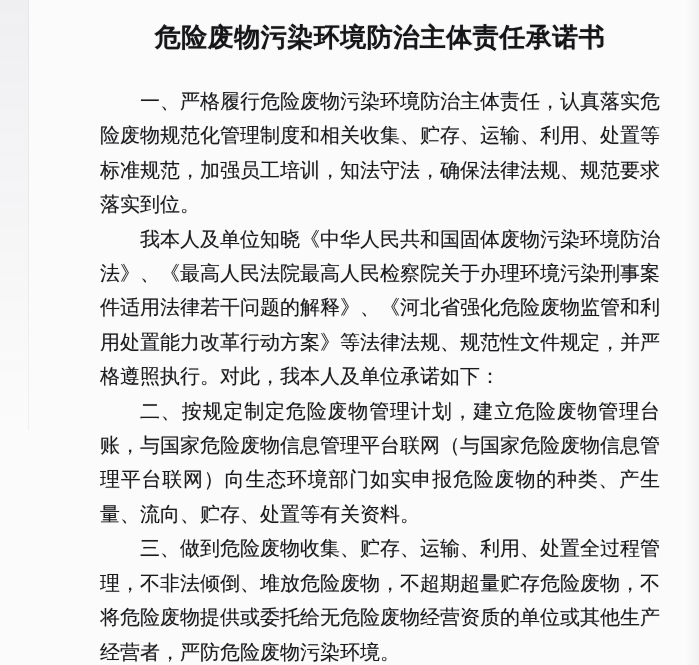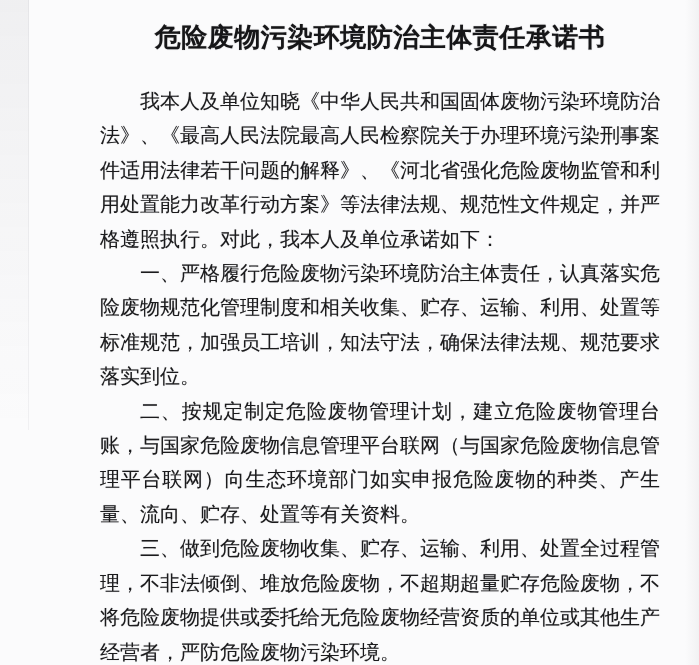--- a/index.html
+++ b/index.html
@@ -71,18 +71,18 @@
 </head>
 <body>
 
 <div class="page">
   <div class="edge-shade-left"></div>
   <div class="edge-shade-right"></div>
 
   <h1 class="doc-title">危险废物污染环境防治主体责任承诺书</h1>
 
   <div class="doc-body" id="doc-body">
+      <p class="body-para">一、严格履行危险废物污染环境防治主体责任，认真落实危险废物规范化管理制度和相关收集、贮存、运输、利用、处置等标准规范，加强员工培训，知法守法，确保法律法规、规范要求落实到位。</p>
       <p class="body-para">我本人及单位知晓《中华人民共和国固体废物污染环境防治法》、《最高人民法院最高人民检察院关于办理环境污染刑事案件适用法律若干问题的解释》、《河北省强化危险废物监管和利用处置能力改革行动方案》等法律法规、规范性文件规定，并严格遵照执行。对此，我本人及单位承诺如下：</p>
-      <p class="body-para">一、严格履行危险废物污染环境防治主体责任，认真落实危险废物规范化管理制度和相关收集、贮存、运输、利用、处置等标准规范，加强员工培训，知法守法，确保法律法规、规范要求落实到位。</p>
       <p class="body-para">二、按规定制定危险废物管理计划，建立危险废物管理台账，与国家危险废物信息管理平台联网（与国家危险废物信息管理平台联网）向生态环境部门如实申报危险废物的种类、产生量、流向、贮存、处置等有关资料。</p>
       <p class="body-para">三、做到危险废物收集、贮存、运输、利用、处置全过程管理，不非法倾倒、堆放危险废物，不超期超量贮存危险废物，不将危险废物提供或委托给无危险废物经营资质的单位或其他生产经营者，严防危险废物污染环境。</p>
     </div>
 </div>
 
 </body></html>

